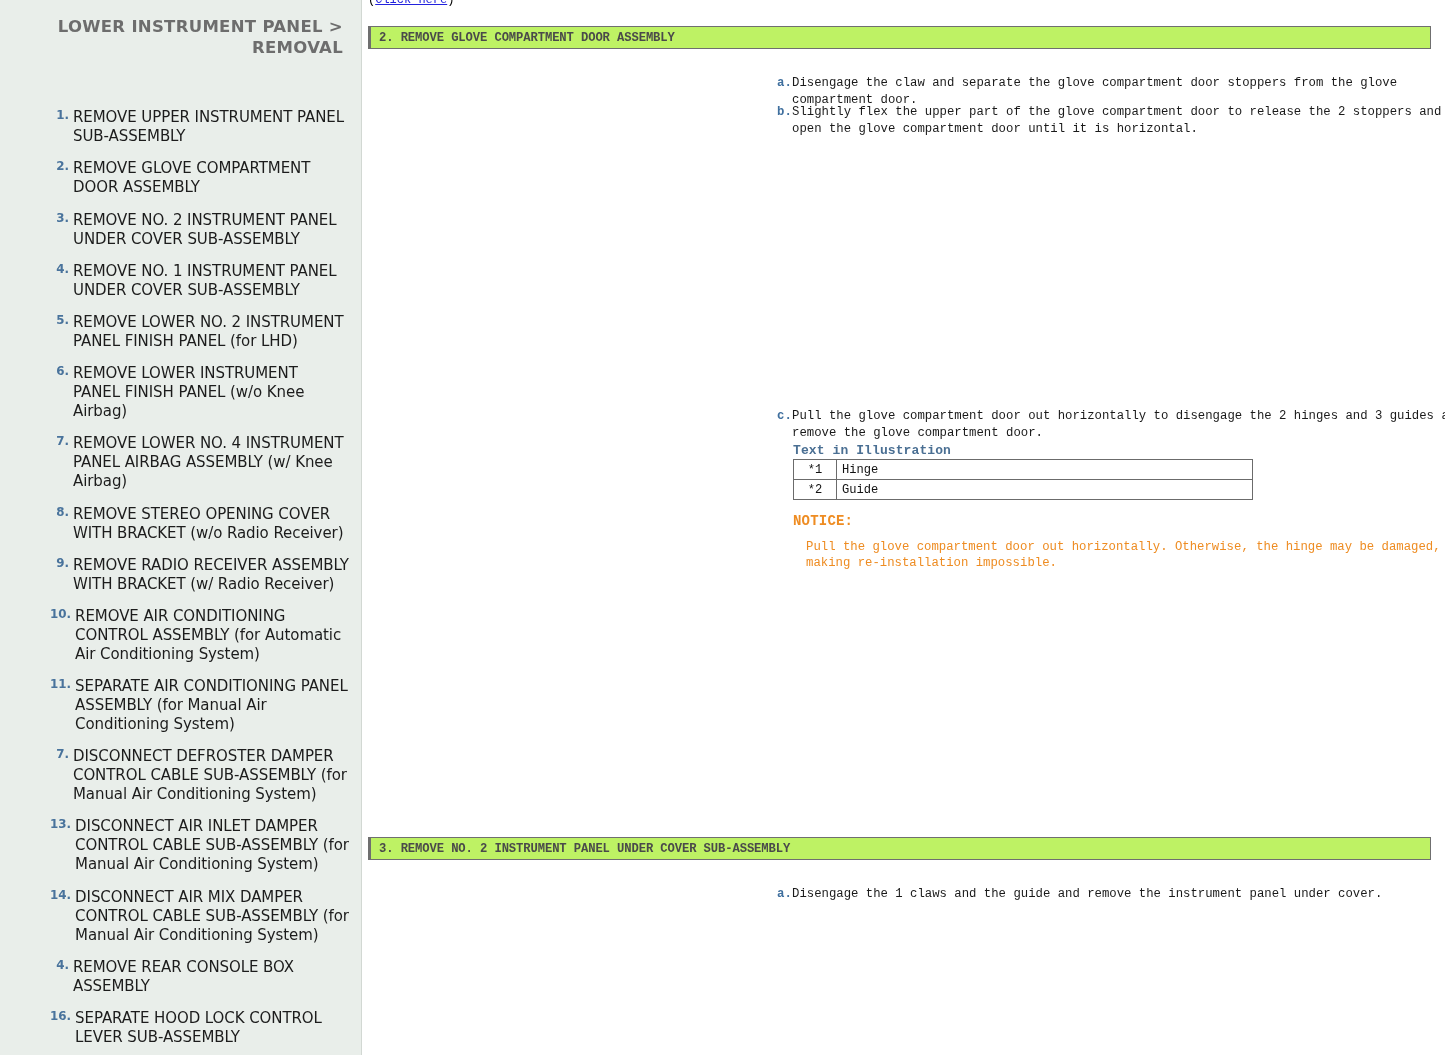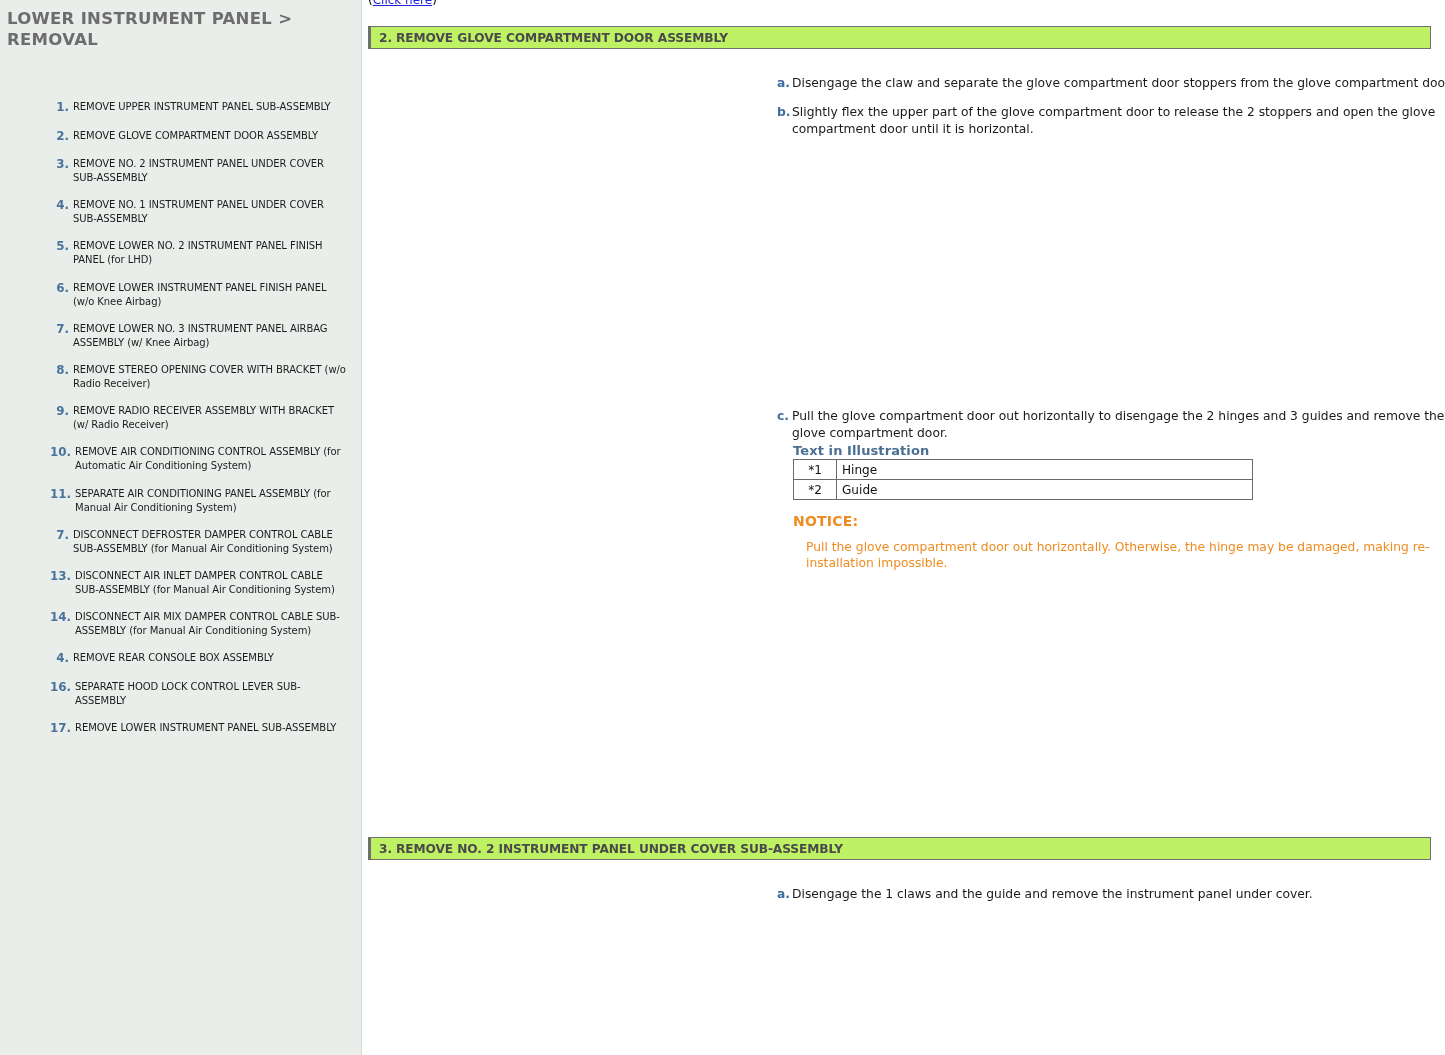--- a/index.html
+++ b/index.html
@@ -26,21 +26,22 @@
     flex: 0 0 362px;
     overflow: hidden;
   }
   #sidebar-title {
     font-size: 16.5px;
     font-weight: bold;
     color: #6d6d6d;
     letter-spacing: 0.3px;
     line-height: 1.28;
     padding: 8px 10px 0 7px;
-    margin: 0;
+    margin: 8px;
+    text-align: right;
   }
   #sidebar-list {
     margin: 0;
     padding: 0;
     list-style: none;
     margin-top: 50px;
   }
   #sidebar-list li {
     display: flex;
     align-items: flex-start;
@@ -54,32 +55,33 @@
     font-size: 11.9px;
     line-height: 15.2px;
     flex: 0 0 auto;
     min-width: 19px;
     text-align: right;
     margin-right: 4px;
     white-space: nowrap;
   }
   .sb-text {
     color: #1c1c1c;
-    font-size: 10px;
-    line-height: 14px;
+    font-size: 15px;
+    line-height: 19px;
     letter-spacing: -0.08px;
   }
 
   
   #main {
     position: relative;
     width: 1083px;
     height: 1055px;
     background: #ffffff;
     overflow: hidden;
+    font-family: Liberation Mono, monospace;
   }
 
   #clickhere-line {
     position: absolute;
     top: -7px;
     left: 6px;
     font-size: 12px;
     color: #000;
     white-space: nowrap;
   }
@@ -204,21 +206,21 @@
       <li>
         <span class="sb-num">5.</span>
         <span class="sb-text">REMOVE LOWER NO. 2 INSTRUMENT PANEL FINISH PANEL (for LHD)</span>
       </li>
       <li>
         <span class="sb-num">6.</span>
         <span class="sb-text">REMOVE LOWER INSTRUMENT PANEL FINISH PANEL (w/o Knee Airbag)</span>
       </li>
       <li>
         <span class="sb-num">7.</span>
-        <span class="sb-text">REMOVE LOWER NO. 3 INSTRUMENT PANEL AIRBAG ASSEMBLY (w/ Knee Airbag)</span>
+        <span class="sb-text">REMOVE LOWER NO. 4 INSTRUMENT PANEL AIRBAG ASSEMBLY (w/ Knee Airbag)</span>
       </li>
       <li>
         <span class="sb-num">8.</span>
         <span class="sb-text">REMOVE STEREO OPENING COVER WITH BRACKET (w/o Radio Receiver)</span>
       </li>
       <li>
         <span class="sb-num">9.</span>
         <span class="sb-text">REMOVE RADIO RECEIVER ASSEMBLY WITH BRACKET (w/ Radio Receiver)</span>
       </li>
       <li>

